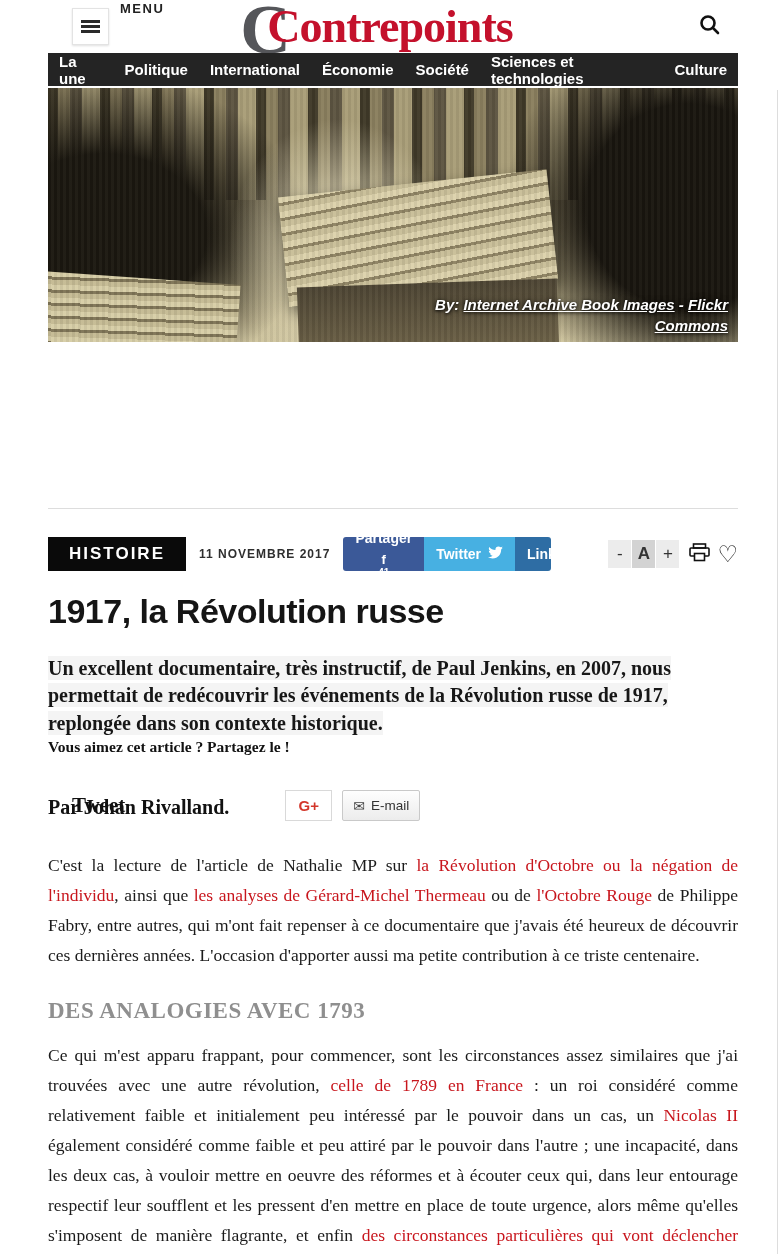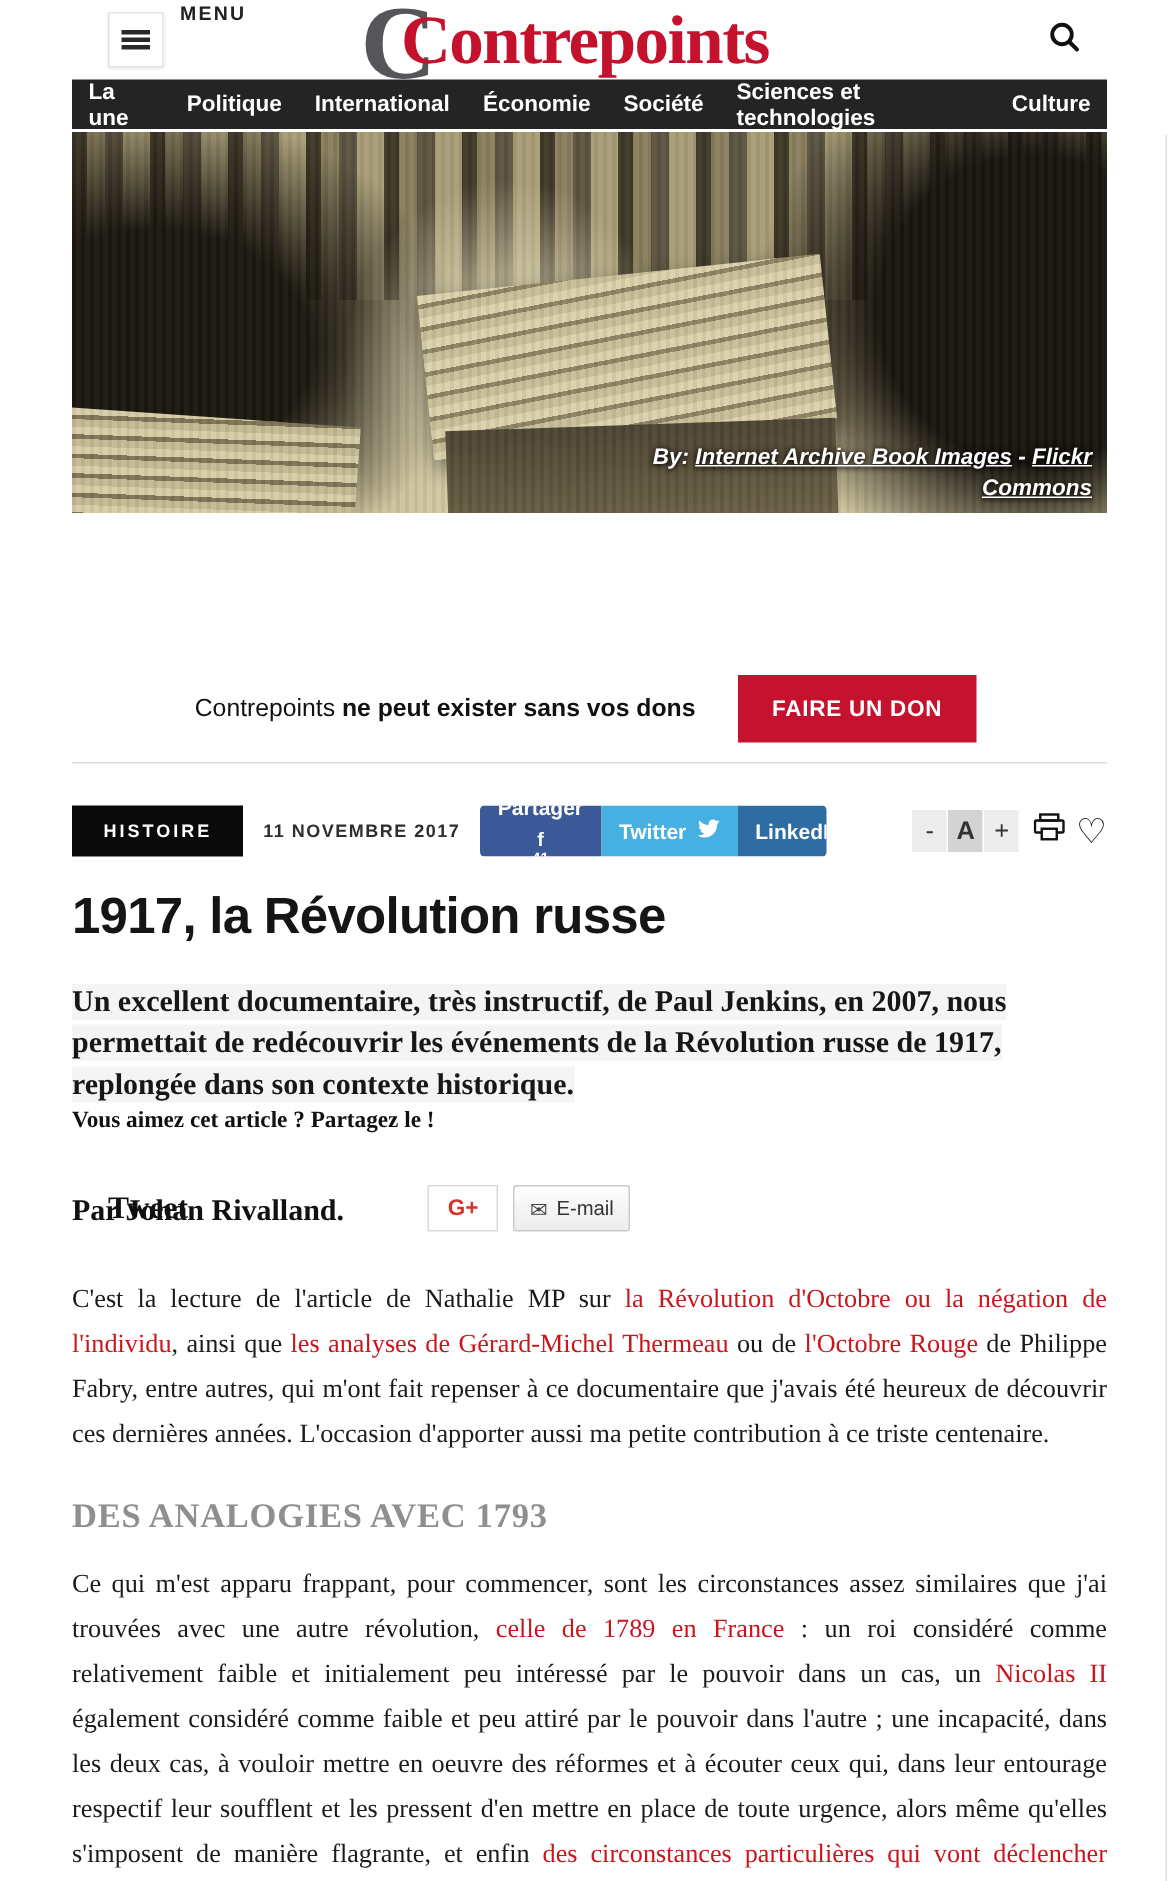--- a/index.html
+++ b/index.html
@@ -58,21 +58,21 @@
   .donation { position:absolute; top:450px; left:0; width:781px; display:flex; align-items:center;
               justify-content:center; gap:28px; }
   .donation-text { font-size:16.5px; color:#111; }
   .donation-text .b { font-weight:bold; }
   .don-btn { background:#c4122f; color:#fff; border:none; font-family:"Liberation Sans",sans-serif;
              font-size:15px; font-weight:bold; letter-spacing:.5px; padding:14px 23px; cursor:pointer; }
   .divider { position:absolute; top:508px; border-top:1px solid #ddd; }
 
   
   .metabar { position:absolute; top:537px; height:34px; display:flex; align-items:stretch; }
-  .cat-badge { background:#0a0a0a; color:#fff; font-size:12px; font-weight:bold; letter-spacing:2px;
+  .cat-badge { background:#0a0a0a; color:#fff; font-size:17px; font-weight:bold; letter-spacing:2px;
                display:flex; align-items:center; padding:0 21px; cursor:pointer; }
   .date { align-self:center; margin-left:13px; font-size:12px; font-weight:bold; color:#2e2e2e;
           letter-spacing:1px; white-space:nowrap; }
   .share-group { display:flex; margin-left:13px; border-radius:3px; overflow:hidden; }
   .share-btn { display:flex; align-items:center; justify-content:center; gap:7px; color:#fff;
                font-size:14px; font-weight:bold; cursor:pointer; padding:0 12px; }
   .share-fb { background:#3b5998;flex-direction:column; }
   .share-tw { background:#47b0e2; }
   .share-li { background:#2e6da4; }
   .fb-stack { display:flex; flex-direction:column; align-items:center; line-height:1; }
@@ -157,24 +157,20 @@
     <div class="fig-left"></div>
     <div class="fig-left2"></div>
     <div class="fig-right"></div>
     <div class="stack"></div>
     <div class="table"></div>
     <div class="stack2"></div>
     <div class="grain"></div>
     <div class="hero-credit"><span>By: </span><a>Internet Archive Book Images</a><span> - </span><a>Flickr Commons</a></div>
   </div>
 
-  <div class="donation">
-    <div class="donation-text"><span>Contrepoints</span><span class="b"> ne peut exister sans vos dons</span></div>
-    <button class="don-btn">FAIRE UN DON</button>
-  </div>
   <div class="divider content-x"></div>
 
   <div class="metabar content-x">
     <div class="cat-badge">HISTOIRE</div>
     <div class="date">11 NOVEMBRE 2017</div>
     <div class="share-group">
       <div class="share-btn share-fb">
         <span>Partager</span>
         <span class="fb-stack">
           <span class="fb-f">f</span>

